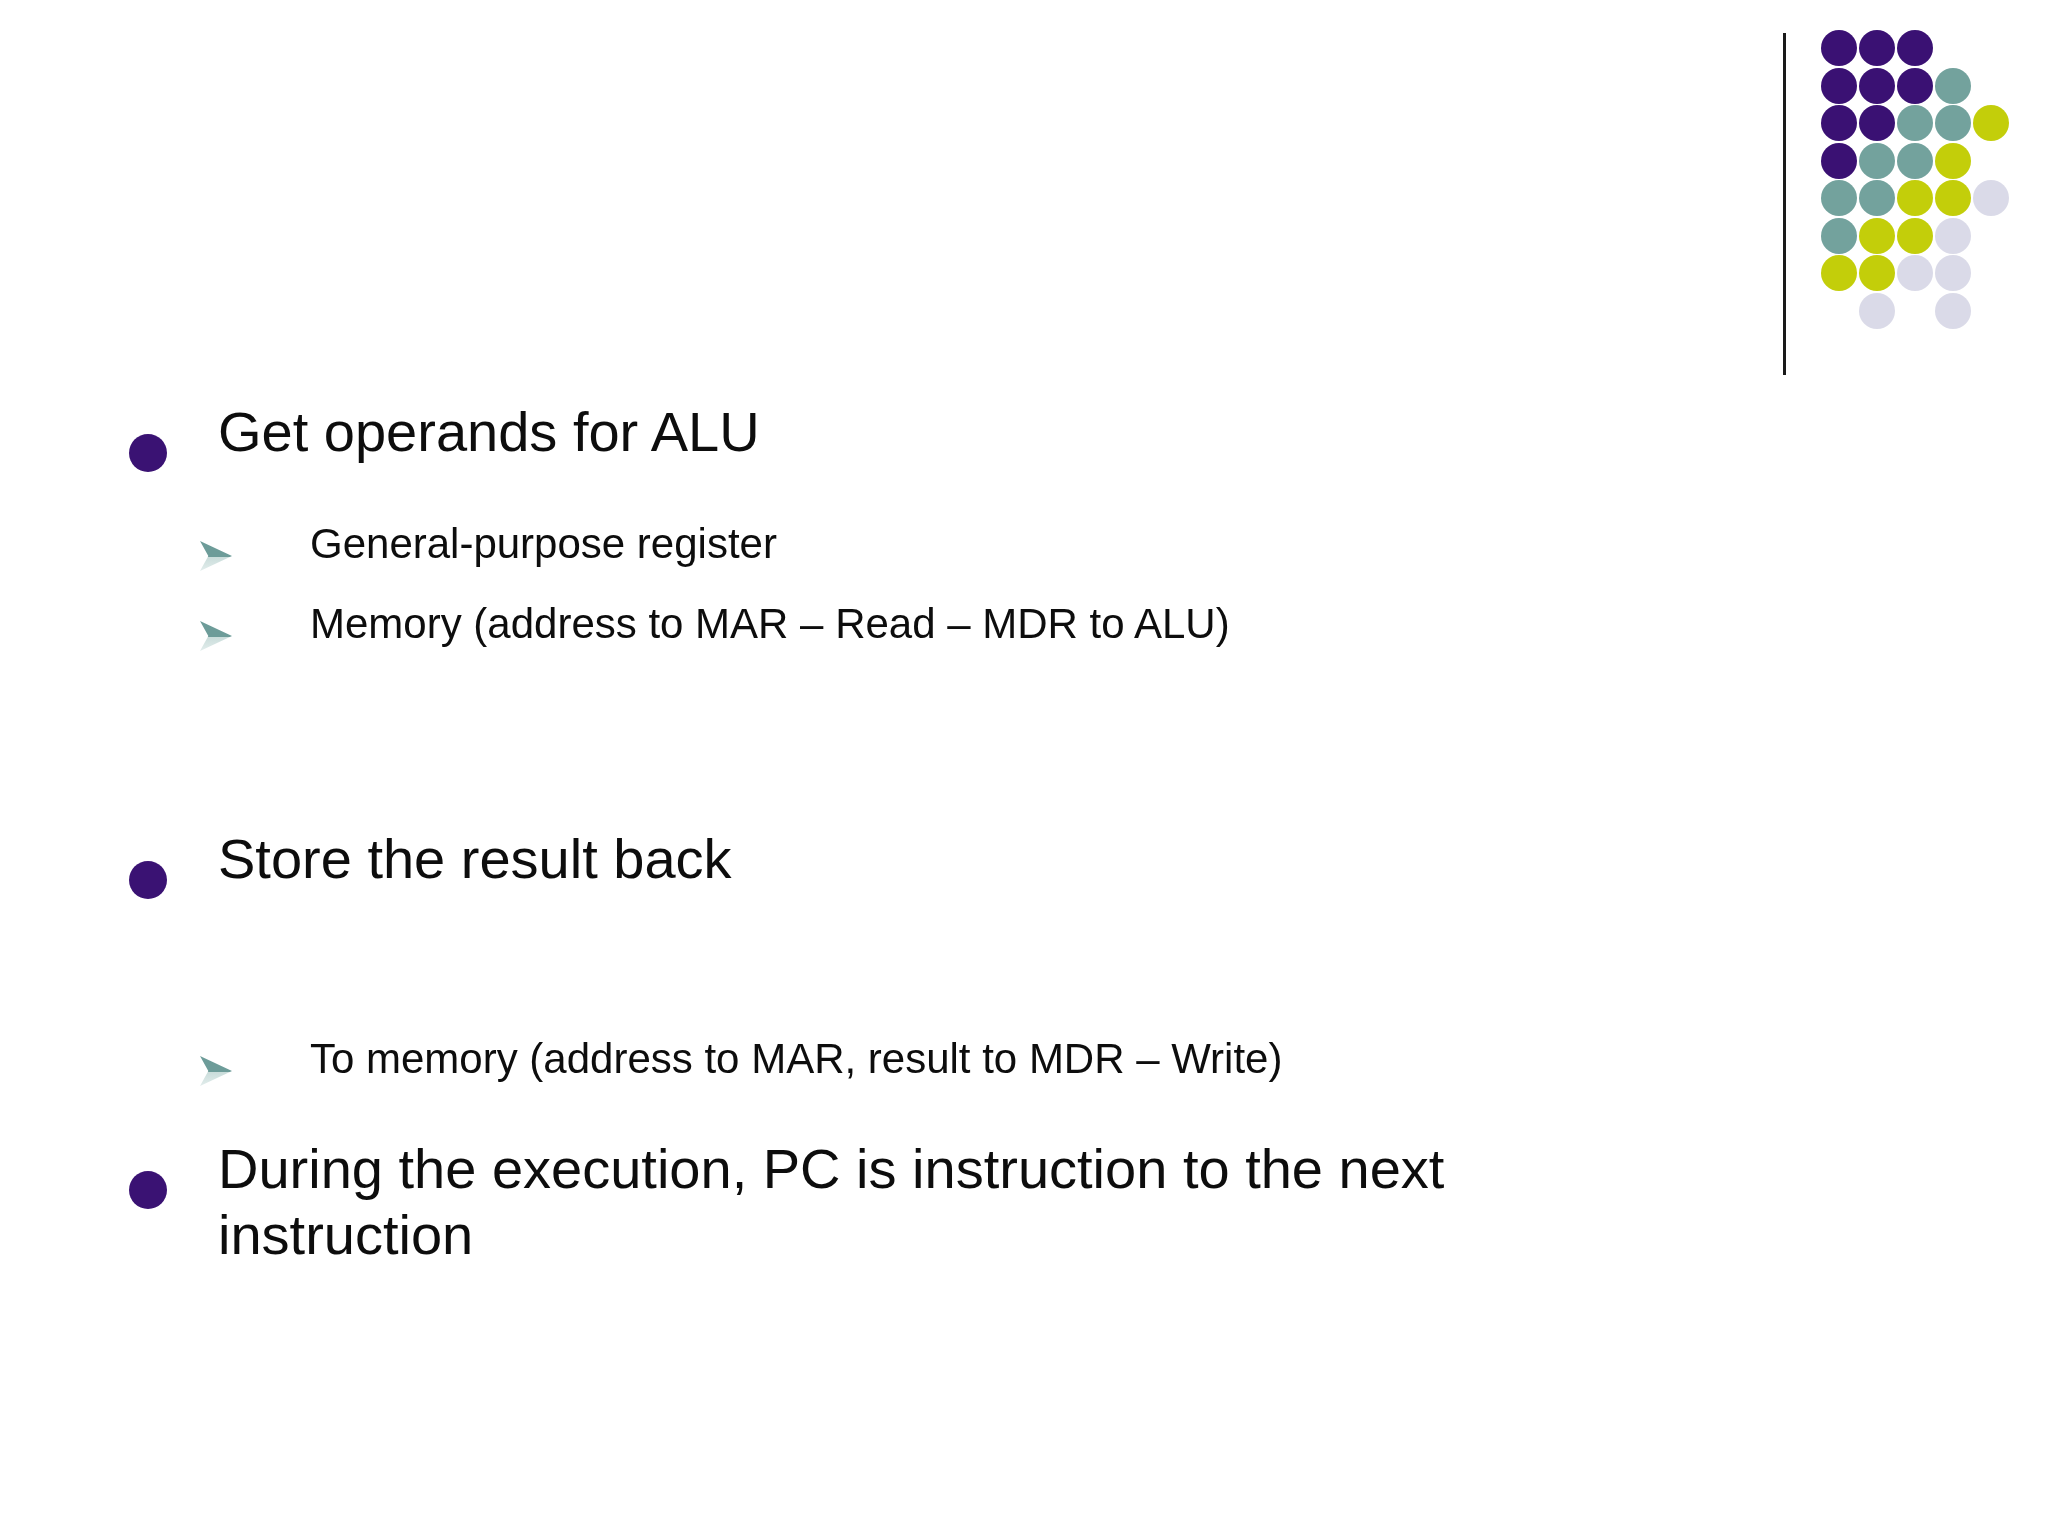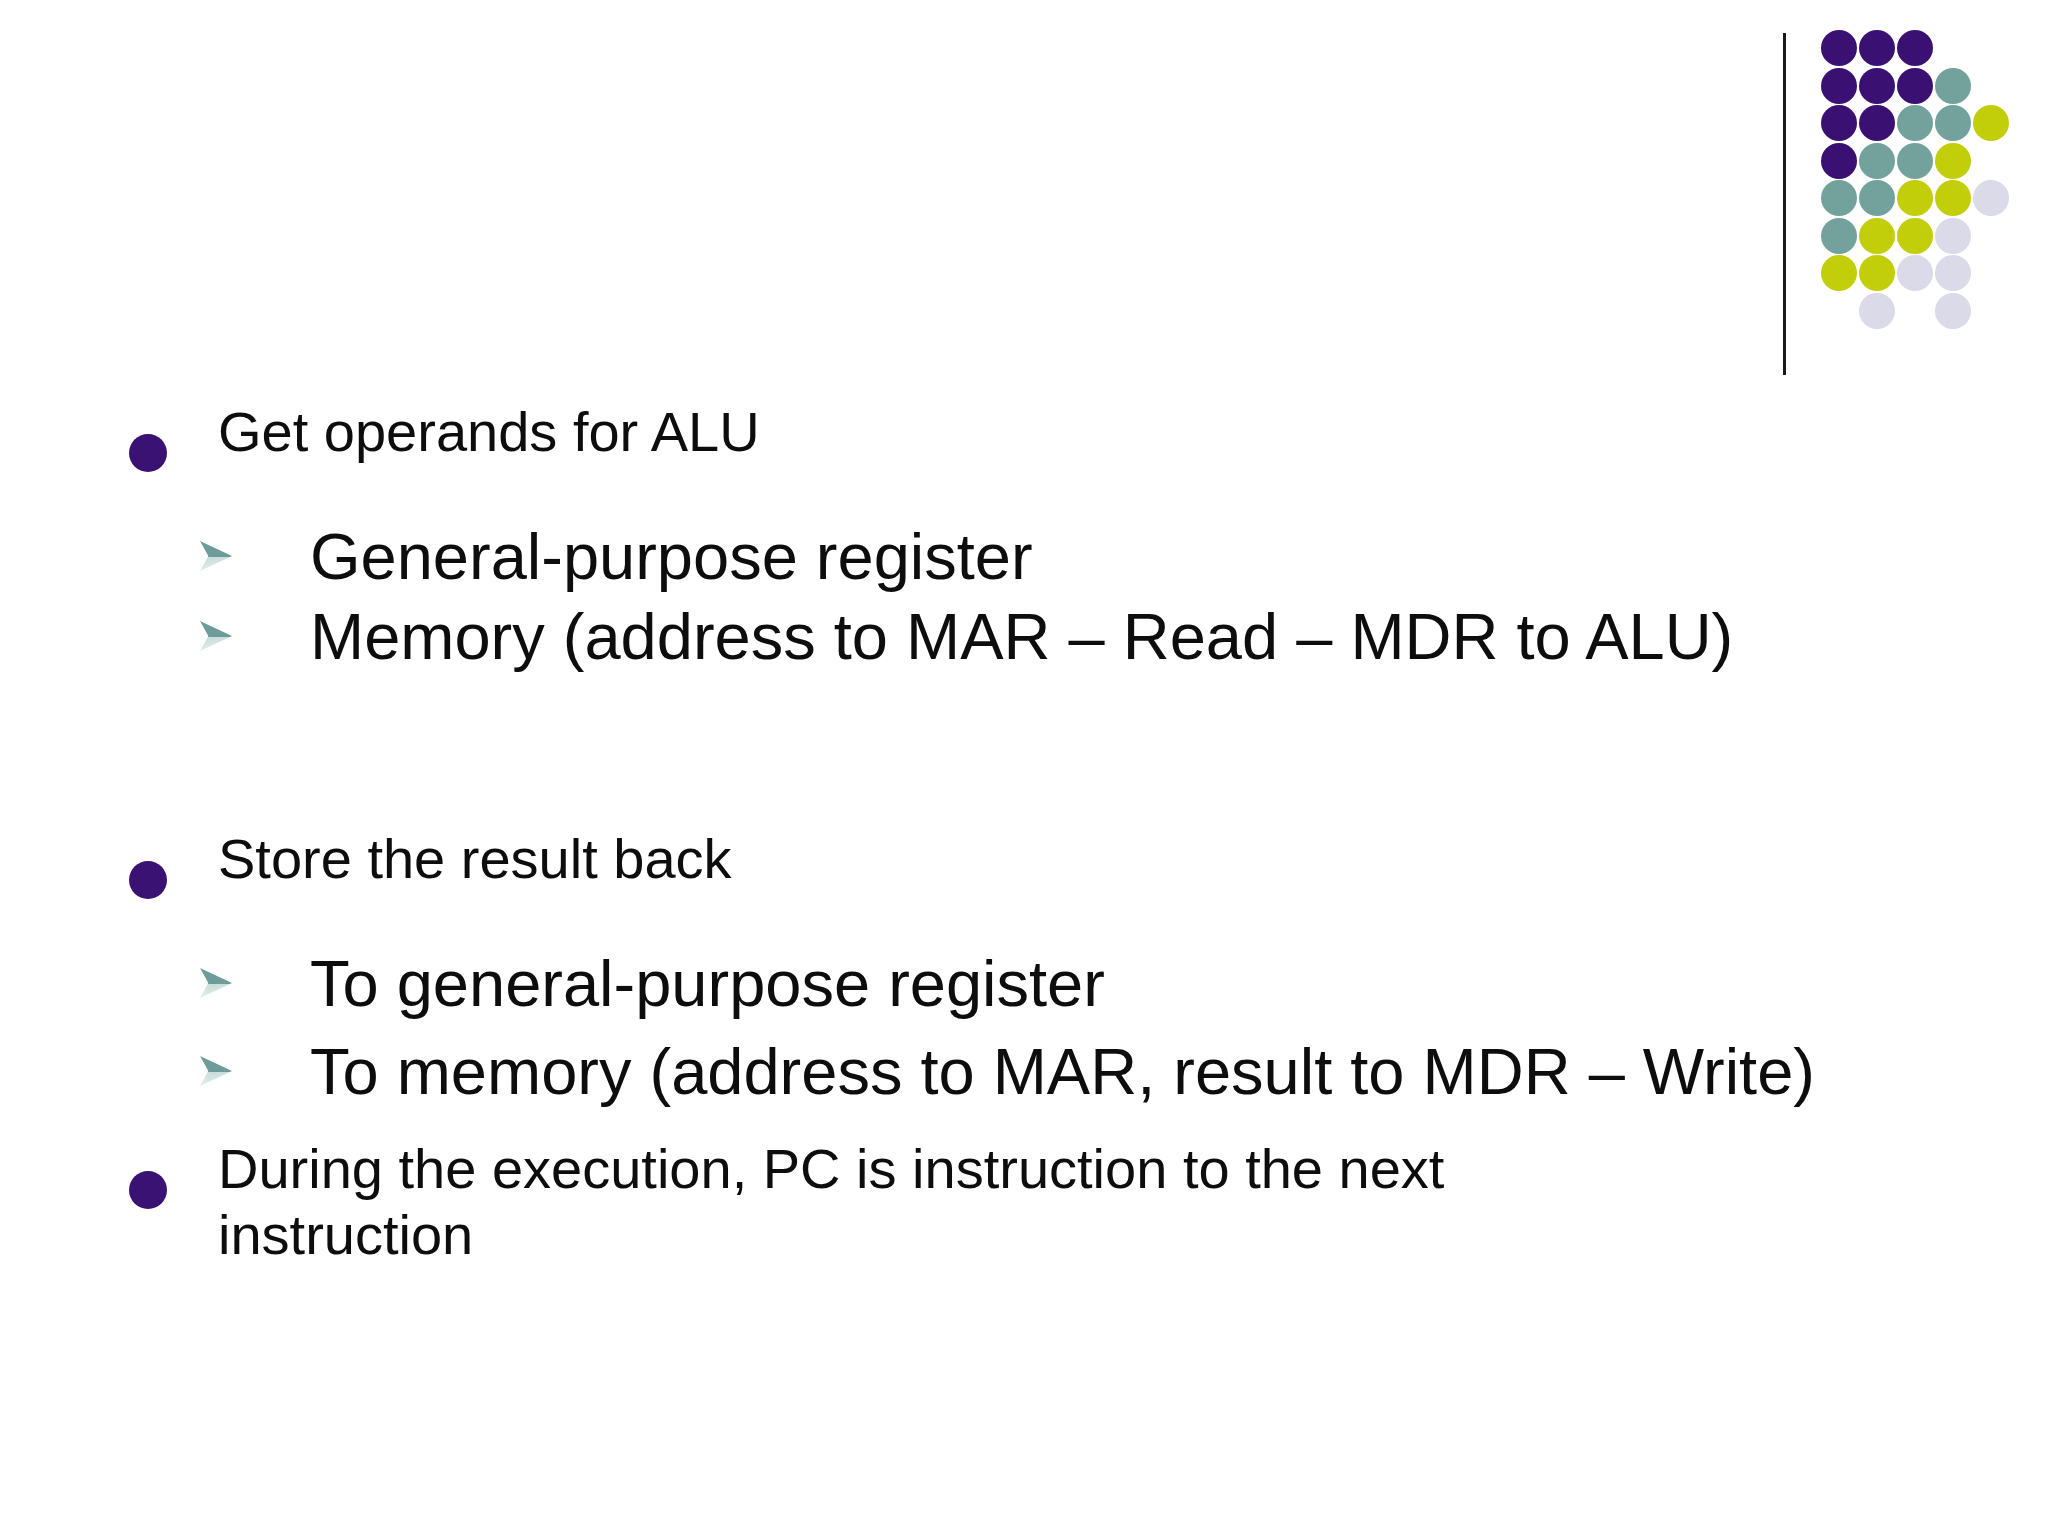--- a/index.html
+++ b/index.html
@@ -59,21 +59,21 @@
     white-space: nowrap;
   }
   .item .txt {
     display: block;
     color: #0d0d0d;
     line-height: 1.17;
   }
   .item.l1 { left: 129px; }
   .item.l1 .txt { font-size: 56px; margin-left: 89px; }
   .item.l2 { left: 200px; }
-  .item.l2 .txt { font-size: 65px; margin-left: 110px; }
+  .item.l2 .txt { font-size: 42px; margin-left: 110px; }
 
   .dot-marker {
     position: absolute;
     left: 0;
     top: 35px;
     width: 38px;
     height: 38px;
     border-radius: 50%;
     background: #3a1273;
   }
@@ -153,24 +153,20 @@
     <span class="arrow-marker"></span>
     <span class="txt">Memory (address to MAR – Read – MDR to ALU)</span>
   </div>
 
 
   <div class="item l1" id="item-4">
     <span class="dot-marker"></span>
     <span class="txt">Store the result back</span>
   </div>
 
-  <div class="item l2" id="item-5">
-    <span class="arrow-marker"></span>
-    <span class="txt">To general-purpose register</span>
-  </div>
 
   <div class="item l2" id="item-6">
     <span class="arrow-marker"></span>
     <span class="txt">To memory (address to MAR, result to MDR – Write)</span>
   </div>
 
   <div class="item l1" id="item-7">
     <span class="dot-marker"></span>
     <span class="txt">During the execution, PC is instruction to the next instruction</span>
   </div>

